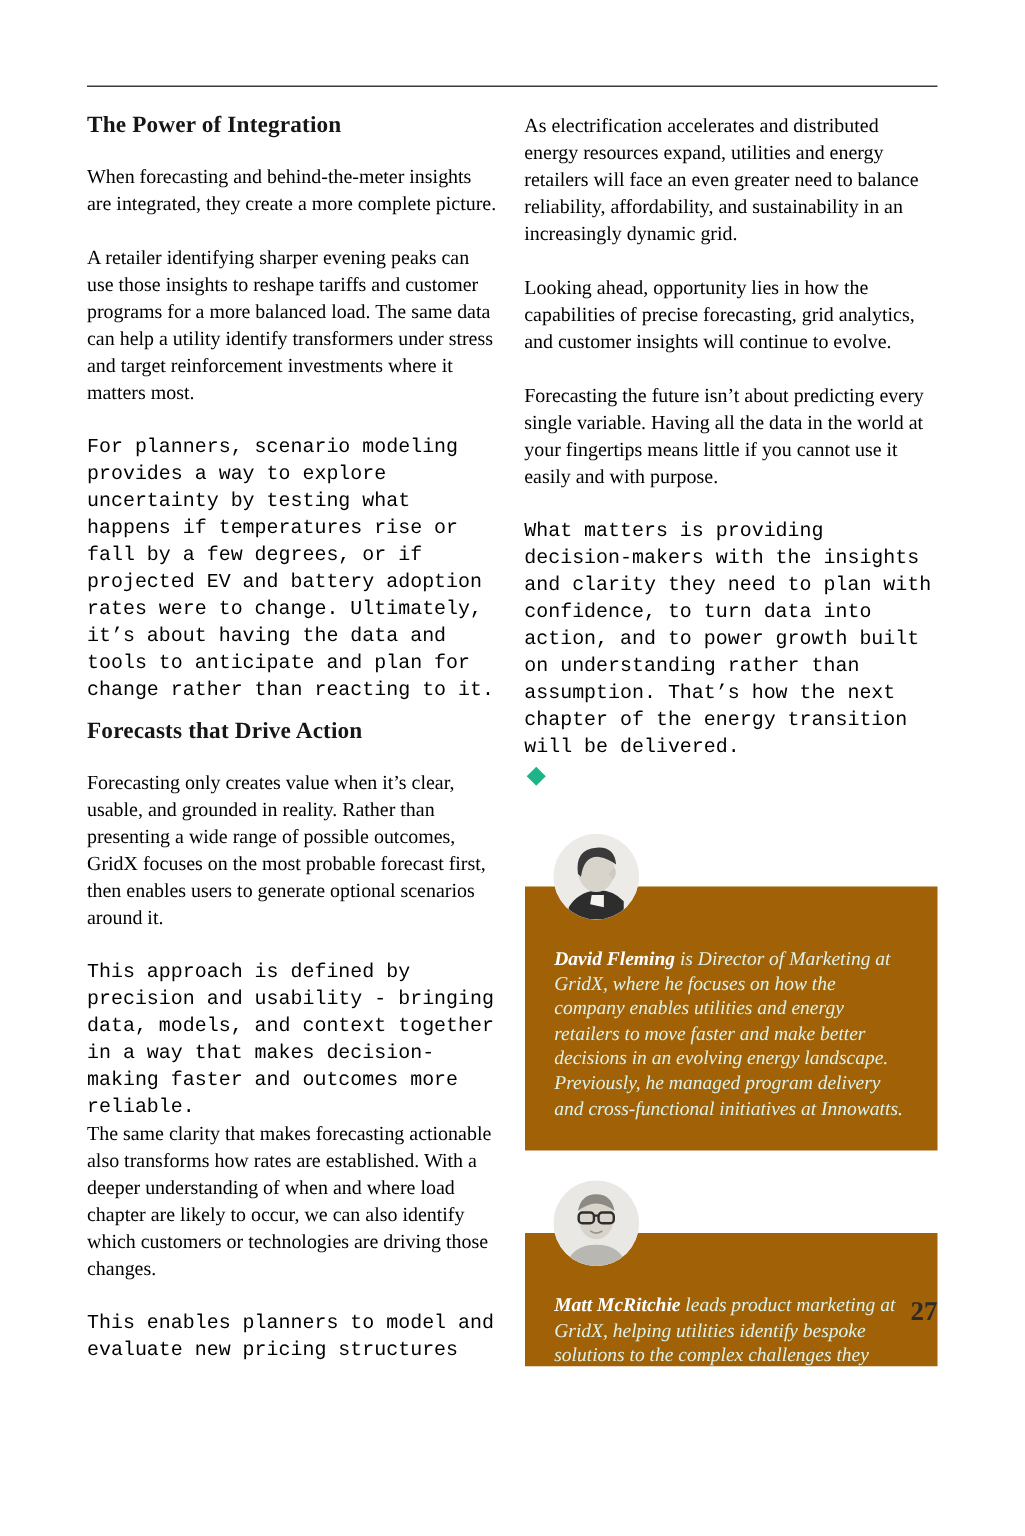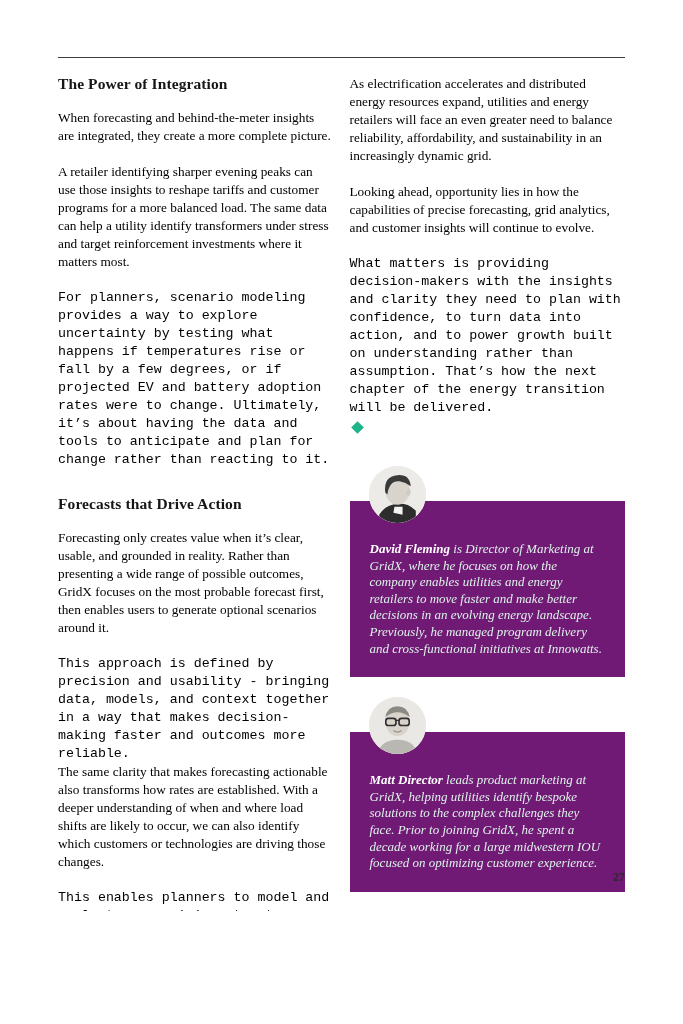--- a/index.html
+++ b/index.html
@@ -24,21 +24,21 @@
     margin-top:17px;
   }
   .col{width:276px;}
   .section-heading{
     font-size:15.5px;
     font-weight:bold;
     color:#161616;
     margin:0 0 16px 0;
     letter-spacing:.1px;
   }
-  .section + .section .section-heading{margin-top:26px;}
+  .section + .section .section-heading{margin-top:10px;}
   .body-par{
     font-size:13.3px;
     line-height:18px;
     color:#000000;
     margin:0 0 18px 0;
   }
   .body-par:last-child{margin-bottom:0;font-family:Liberation Mono, monospace;}
   .diamond{
     width:9px;height:9px;
     background:#1db487;
@@ -51,37 +51,37 @@
     width:57px;height:57px;
     border-radius:50%;
     margin-left:19px;
     background:#ecebe7;
     position:relative;
     z-index:2;
     overflow:hidden;
   }
   .bio-photo svg{display:block;width:100%;height:100%;}
   .bio-box{
-    background:#701a75;
+    background:#a16207;
     margin-top:-22px;
     padding:40px 20px 20px 20px;
     font-style:italic;
     font-size:13px;
     line-height:16.6px;
     color:#ddf3e9;
   }
   .bio-name{
     font-weight:bold;
     color:#ffffff;
   }
   .page-number{
     position:absolute;
     right:58px;
     bottom:26px;
-    font-size:12px;
+    font-size:18px;
     font-weight:bold;
     color:#2b2b2b;
   }
 </style>
 </head>
 <body>
 
 <div class="page">
   <div class="content">
 
@@ -97,29 +97,30 @@
           <p class="body-par">For planners, scenario modeling provides a way to explore uncertainty by testing what happens if temperatures rise or fall by a few degrees, or if projected EV and battery adoption rates were to change. Ultimately, it’s about having the data and tools to anticipate and plan for change rather than reacting to it.</p>
         </div>
 
         <div class="section">
           <h2 class="section-heading">Forecasts that Drive Action</h2>
           <p class="body-par">Forecasting only creates value when it’s clear, usable, and grounded in reality. Rather than presenting a wide range of possible outcomes, GridX focuses on the most probable forecast first, then enables users to generate optional scenarios around it.</p>
           <p class="body-par">This approach is defined by precision and usability - bringing data, models, and context together in a way that makes decision-making faster and outcomes more reliable.</p>
         </div>
 
         <div class="section">
-          <p class="body-par">The same clarity that makes forecasting actionable also transforms how rates are established. With a deeper understanding of when and where load shifts are likely to occur, we can also identify which customers or technologies are driving those changes.</p>
+          <p class="body-par">The same clarity that makes forecasting actionable also transforms how rates are established. With a deeper understanding of when and where load chapter are likely to occur, we can also identify which customers or technologies are driving those changes.</p>
           <p class="body-par">This enables planners to model and evaluate new pricing structures before they’re implemented. That insight helps identify which tariffs will deliver affordability and resilience under future demand conditions, while aligning with customer behavior and decarbonization goals. This creates a new level of rate precision that enables stronger customer programs and more sustainable business models.</p>
         </div>
       </div>
 
       <div class="col">
         <div class="section">
           <p class="body-par">As electrification accelerates and distributed energy resources expand, utilities and energy retailers will face an even greater need to balance reliability, affordability, and sustainability in an increasingly dynamic grid.</p>
           <p class="body-par">Looking ahead, opportunity lies in how the capabilities of precise forecasting, grid analytics, and customer insights will continue to evolve.</p>
+          <p class="body-par">Forecasting the future isn’t about predicting every single variable. Having all the data in the world at your fingertips means little if you cannot use it easily and with purpose.</p>
           <p class="body-par">What matters is providing decision-makers with the insights and clarity they need to plan with confidence, to turn data into action, and to power growth built on understanding rather than assumption. That’s how the next chapter of the energy transition will be delivered.</p>
         </div>
 
         <div class="diamond"></div>
 
         <div class="bio-card">
           <div class="bio-photo">
             <svg viewBox="0 0 56 56">
               <rect width="56" height="56" fill="#ecebe7"></rect>
               <path d="M10 56 L46 56 L46 44 Q38 36 28 37 Q16 38 10 48 Z" fill="#2d2d2d"></path>
@@ -141,21 +142,21 @@
               <path d="M8 56 Q12 42 28 42 Q44 42 48 56 Z" fill="#b9b7b2"></path>
               <ellipse cx="28" cy="25" rx="11.5" ry="13.5" fill="#d8d4cc"></ellipse>
               <path d="M16 20 Q18 9 28 9 Q38 9 40 20 Q34 15 28 15 Q22 15 16 20 Z" fill="#8d8a84"></path>
               <rect x="16.5" y="21" width="10" height="7" rx="2.5" fill="none" stroke="#2e2e2e" stroke-width="1.6"></rect>
               <rect x="29.5" y="21" width="10" height="7" rx="2.5" fill="none" stroke="#2e2e2e" stroke-width="1.6"></rect>
               <line x1="26.5" y1="23" x2="29.5" y2="23" stroke="#2e2e2e" stroke-width="1.4"></line>
               <path d="M24 33 Q28 36 32 33" fill="none" stroke="#9a958c" stroke-width="1.2"></path>
             </svg>
           </div>
           <div class="bio-box">
-            <span class="bio-name">Matt Director</span><span> leads product marketing at GridX, helping utilities identify bespoke solutions to the complex challenges they face. Prior to joining GridX, he spent a decade working for a large midwestern IOU focused on optimizing customer experience.</span>
+            <span class="bio-name">Matt McRitchie</span><span> leads product marketing at GridX, helping utilities identify bespoke solutions to the complex challenges they face. Prior to joining GridX, he spent a decade working for a large midwestern IOU focused on optimizing customer experience.</span>
           </div>
         </div>
 
       </div>
     </div>
   </div>
 
   <div class="page-number">27</div>
 </div>
 

